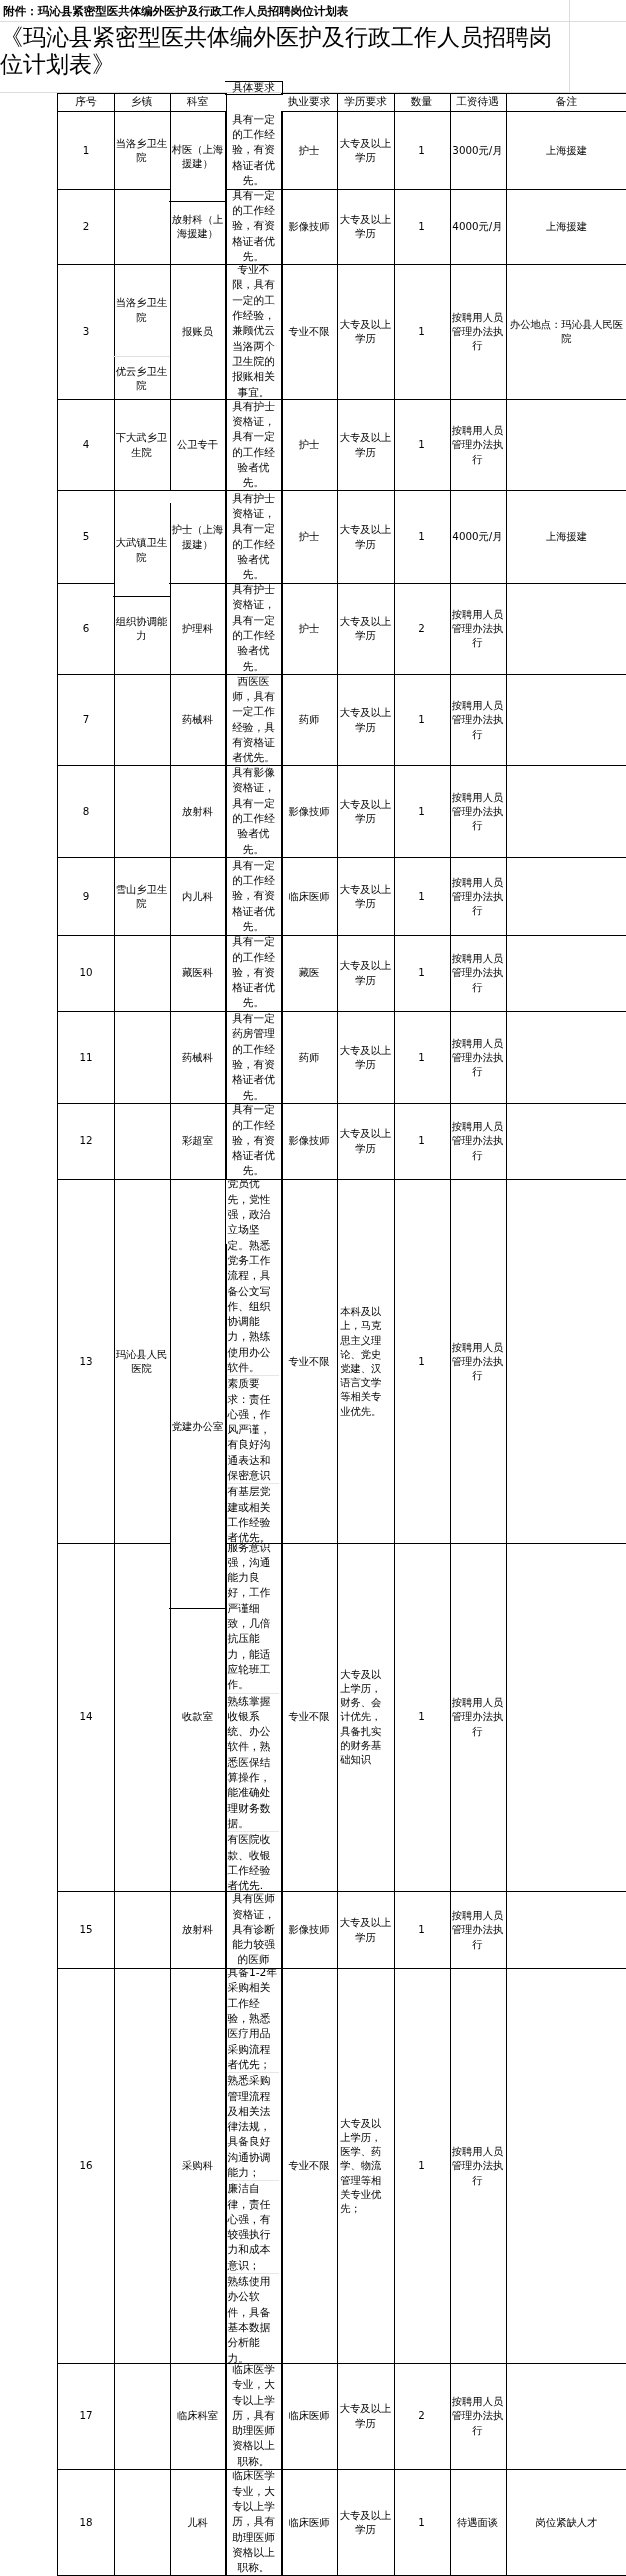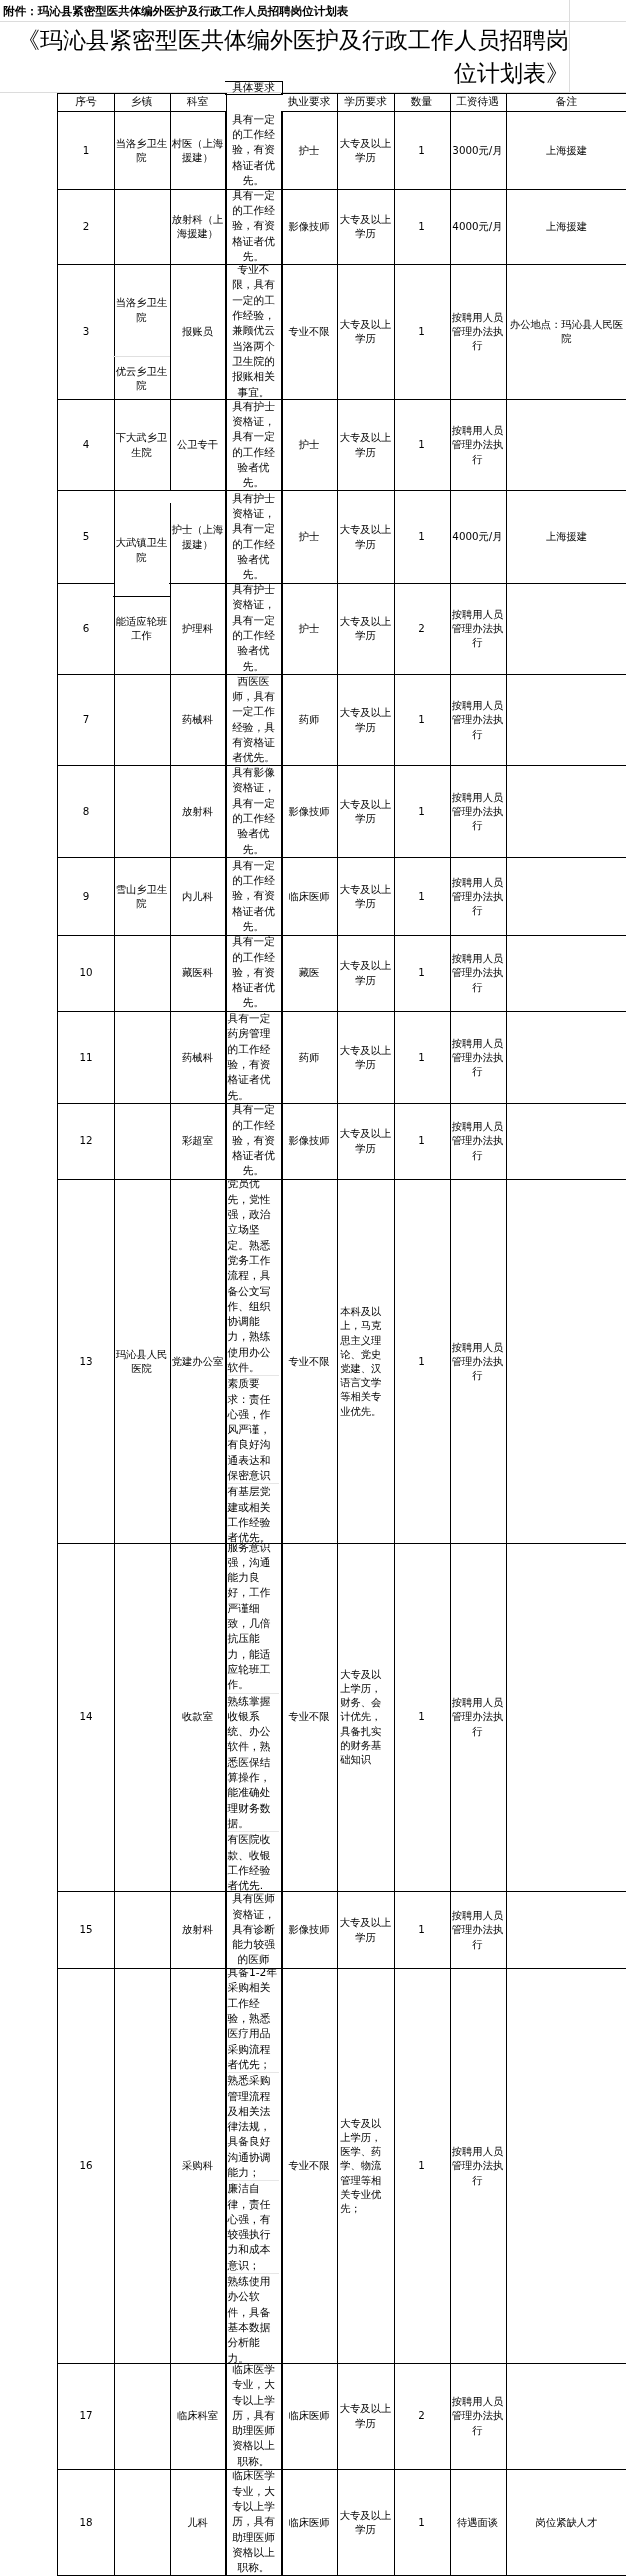--- a/index.html
+++ b/index.html
@@ -2,22 +2,22 @@
 <html style="font-size:12.6px"><head>
 <meta charset="utf-8">
 <style>
   html, body { margin: 0; padding: 0; background: #ffffff; }
   body { width: 627px; height: 2576px; position: relative; overflow: hidden;
          font-family: "DejaVu Sans", "Liberation Sans", sans-serif; color: #000; }
   .gridline-h { position: absolute; left: 0; width: 627px; height: 0.8px; background: #dcdcdc; }
   .gridline-v { position: absolute; top: 0; width: 0.8px; background: #dcdcdc; }
   .attach-title { position: absolute; left: 3.2px; top: 1.6px; height: 19px; line-height: 19px;
                   font-family: "DejaVu Serif", "Liberation Serif", serif; font-weight: bold; font-size: 11.5px; white-space: nowrap; }
-  .main-title { position: absolute; left: 0; top: 24px; width: 569px; text-align: right;
-                font-family: "DejaVu Serif", "Liberation Serif", serif; font-size: 23px; line-height: 33px; }
+  .main-title { position: absolute; left: 0; top: 24px; width: 569px; text-align: left;
+                font-family: "DejaVu Serif", "Liberation Serif", serif; font-size: 23px; line-height: 27px; }
   .tbl { position: absolute; left: 0; top: 0; }
   .cell { position: absolute; box-sizing: border-box; border-right: 1.6px solid #000; border-bottom: 1.6px solid #000;
           display: flex; align-items: center; justify-content: center; text-align: center;
           font-size: 10.3px; line-height: 14.2px; padding: 0 1.6px; overflow: hidden; word-break: break-all; }
   .cell.hdr { font-size: 10.7px; }
   .cell.req { justify-content: flex-start; align-items: center; text-align: left; padding: 0 3.2px;
               font-size: 10.7px; line-height: 15.3px; }
   .req-inner { width: 100%; border-left: 1.6px solid #000; border-right: 1.6px solid #000; height: 100%;
                box-sizing: border-box; display: flex; flex-direction: column; justify-content: center; padding: 0 1.6px; }
   .req-part { border-bottom: 0.8px solid #e6e6e6; }
@@ -40,21 +40,21 @@
     <div class="cell hdr top-edge" style="left: 113px; top: 93px; width: 58px; height: 19px;">乡镇</div>
     <div class="cell hdr top-edge" style="left: 169px; top: 93px; width: 58px; height: 19px;">科室</div>
     <div class="cell hdr top-edge" style="left: 225px; top: 81px; width: 58px; height: 14px;">具体要求</div>
     <div class="cell hdr top-edge" style="left: 281px; top: 93px; width: 57px; height: 19px;">执业要求</div>
     <div class="cell hdr top-edge" style="left: 337px; top: 93px; width: 58px; height: 19px;">学历要求</div>
     <div class="cell hdr top-edge" style="left: 393px; top: 93px; width: 58px; height: 19px;">数量</div>
     <div class="cell hdr top-edge" style="left: 449px; top: 93px; width: 58px; height: 19px;">工资待遇</div>
     <div class="cell hdr top-edge" style="left: 506px; top: 93px; width: 122px; height: 19px;">备注</div>
     <div class="cell  left-edge" style="left: 57px; top: 111px; width: 58px; height: 79px;">1</div>
     <div class="cell " style="left: 113px; top: 111px; width: 58px; height: 79px;">当洛乡卫生院</div>
-    <div class="cell " style="left: 169px; top: 111px; width: 58px; height: 79px;">村医（上海援建）</div>
+    <div class="cell " style="left: 169px; top: 111px; width: 58px; height: 91px;">村医（上海援建）</div>
     <div class="cell req" style="left: 225px; top: 111px; width: 58px; height: 79px; padding: 0px;">
       <div class="req-inner">
         <div class="req-part" style="text-align: center;">具有一定的工作经验，有资格证者优先。</div>
       </div>
     </div>
     <div class="cell " style="left: 281px; top: 111px; width: 57px; height: 79px;">护士</div>
     <div class="cell " style="left: 337px; top: 111px; width: 58px; height: 79px;">大专及以上学历</div>
     <div class="cell " style="left: 393px; top: 111px; width: 58px; height: 79px;">1</div>
     <div class="cell " style="left: 449px; top: 111px; width: 58px; height: 79px;">3000元/月</div>
     <div class="cell " style="left: 506px; top: 111px; width: 122px; height: 79px;">上海援建</div>
@@ -107,21 +107,21 @@
       <div class="req-inner">
         <div class="req-part" style="text-align: center;">具有护士资格证，具有一定的工作经验者优先。</div>
       </div>
     </div>
     <div class="cell " style="left: 281px; top: 490px; width: 57px; height: 94px;">护士</div>
     <div class="cell " style="left: 337px; top: 490px; width: 58px; height: 94px;">大专及以上学历</div>
     <div class="cell " style="left: 393px; top: 490px; width: 58px; height: 94px;">1</div>
     <div class="cell " style="left: 449px; top: 490px; width: 58px; height: 94px;">4000元/月</div>
     <div class="cell " style="left: 506px; top: 490px; width: 122px; height: 94px;">上海援建</div>
     <div class="cell  left-edge" style="left: 57px; top: 582px; width: 58px; height: 93px;">6</div>
-    <div class="cell " style="left: 113px; top: 582px; width: 58px; height: 93px;">能适应轮班工作</div>
+    <div class="cell " style="left: 113px; top: 582px; width: 58px; height: 93px;">组织协调能力</div>
     <div class="cell " style="left: 169px; top: 582px; width: 58px; height: 93px;">护理科</div>
     <div class="cell req" style="left: 225px; top: 582px; width: 58px; height: 93px; padding: 0px;">
       <div class="req-inner">
         <div class="req-part" style="text-align: center;">具有护士资格证，具有一定的工作经验者优先。</div>
       </div>
     </div>
     <div class="cell " style="left: 281px; top: 582px; width: 57px; height: 93px;">护士</div>
     <div class="cell " style="left: 337px; top: 582px; width: 58px; height: 93px;">大专及以上学历</div>
     <div class="cell " style="left: 393px; top: 582px; width: 58px; height: 93px;">2</div>
     <div class="cell " style="left: 449px; top: 582px; width: 58px; height: 93px;">按聘用人员管理办法执行</div>
@@ -176,21 +176,21 @@
     <div class="cell " style="left: 281px; top: 934px; width: 57px; height: 78px;">藏医</div>
     <div class="cell " style="left: 337px; top: 934px; width: 58px; height: 78px;">大专及以上学历</div>
     <div class="cell " style="left: 393px; top: 934px; width: 58px; height: 78px;">1</div>
     <div class="cell " style="left: 449px; top: 934px; width: 58px; height: 78px;">按聘用人员管理办法执行</div>
     <div class="cell " style="left: 506px; top: 934px; width: 122px; height: 78px;"></div>
     <div class="cell  left-edge" style="left: 57px; top: 1011px; width: 58px; height: 93px;">11</div>
     <div class="cell " style="left: 113px; top: 1011px; width: 58px; height: 93px;"></div>
     <div class="cell " style="left: 169px; top: 1011px; width: 58px; height: 93px;">药械科</div>
     <div class="cell req" style="left: 225px; top: 1011px; width: 58px; height: 93px; padding: 0px;">
       <div class="req-inner">
-        <div class="req-part" style="text-align: left;">具有一定药房管理的工作经验，有资格证者优先。</div>
+        <div class="req-part" style="text-align: center;">具有一定药房管理的工作经验，有资格证者优先。</div>
       </div>
     </div>
     <div class="cell " style="left: 281px; top: 1011px; width: 57px; height: 93px;">药师</div>
     <div class="cell " style="left: 337px; top: 1011px; width: 58px; height: 93px;">大专及以上学历</div>
     <div class="cell " style="left: 393px; top: 1011px; width: 58px; height: 93px;">1</div>
     <div class="cell " style="left: 449px; top: 1011px; width: 58px; height: 93px;">按聘用人员管理办法执行</div>
     <div class="cell " style="left: 506px; top: 1011px; width: 122px; height: 93px;"></div>
     <div class="cell  left-edge" style="left: 57px; top: 1102px; width: 58px; height: 78px;">12</div>
     <div class="cell " style="left: 113px; top: 1102px; width: 58px; height: 78px;"></div>
     <div class="cell " style="left: 169px; top: 1102px; width: 58px; height: 78px;">彩超室</div>
@@ -199,21 +199,21 @@
         <div class="req-part" style="text-align: center;">具有一定的工作经验，有资格证者优先。</div>
       </div>
     </div>
     <div class="cell " style="left: 281px; top: 1102px; width: 57px; height: 78px;">影像技师</div>
     <div class="cell " style="left: 337px; top: 1102px; width: 58px; height: 78px;">大专及以上学历</div>
     <div class="cell " style="left: 393px; top: 1102px; width: 58px; height: 78px;">1</div>
     <div class="cell " style="left: 449px; top: 1102px; width: 58px; height: 78px;">按聘用人员管理办法执行</div>
     <div class="cell " style="left: 506px; top: 1102px; width: 122px; height: 78px;"></div>
     <div class="cell  left-edge" style="left: 57px; top: 1179px; width: 58px; height: 365px;">13</div>
     <div class="cell " style="left: 113px; top: 1179px; width: 58px; height: 365px;">玛沁县人民医院</div>
-    <div class="cell " style="left: 169px; top: 1179px; width: 58px; height: 365px;">党建办公室</div>
+    <div class="cell " style="left: 169px; top: 1244px; width: 58px; height: 365px;">党建办公室</div>
     <div class="cell req" style="left: 225px; top: 1179px; width: 58px; height: 365px; padding: 0px;">
       <div class="req-inner">
         <div class="req-part">党员优先，党性强，政治立场坚定。熟悉党务工作流程，具备公文写作、组织协调能力，熟练使用办公软件。</div>
         <div class="req-part">素质要求：责任心强，作风严谨，有良好沟通表达和保密意识</div>
         <div class="req-part">有基层党建或相关工作经验者优先。</div>
       </div>
     </div>
     <div class="cell " style="left: 281px; top: 1179px; width: 57px; height: 365px;">专业不限</div>
     <div class="cell " style="left: 337px; top: 1179px; width: 58px; height: 365px; text-align: left; padding: 0px 3.2px;">本科及以上，马克思主义理论、党史党建、汉语言文学等相关专业优先。</div>
     <div class="cell " style="left: 393px; top: 1179px; width: 58px; height: 365px;">1</div>

